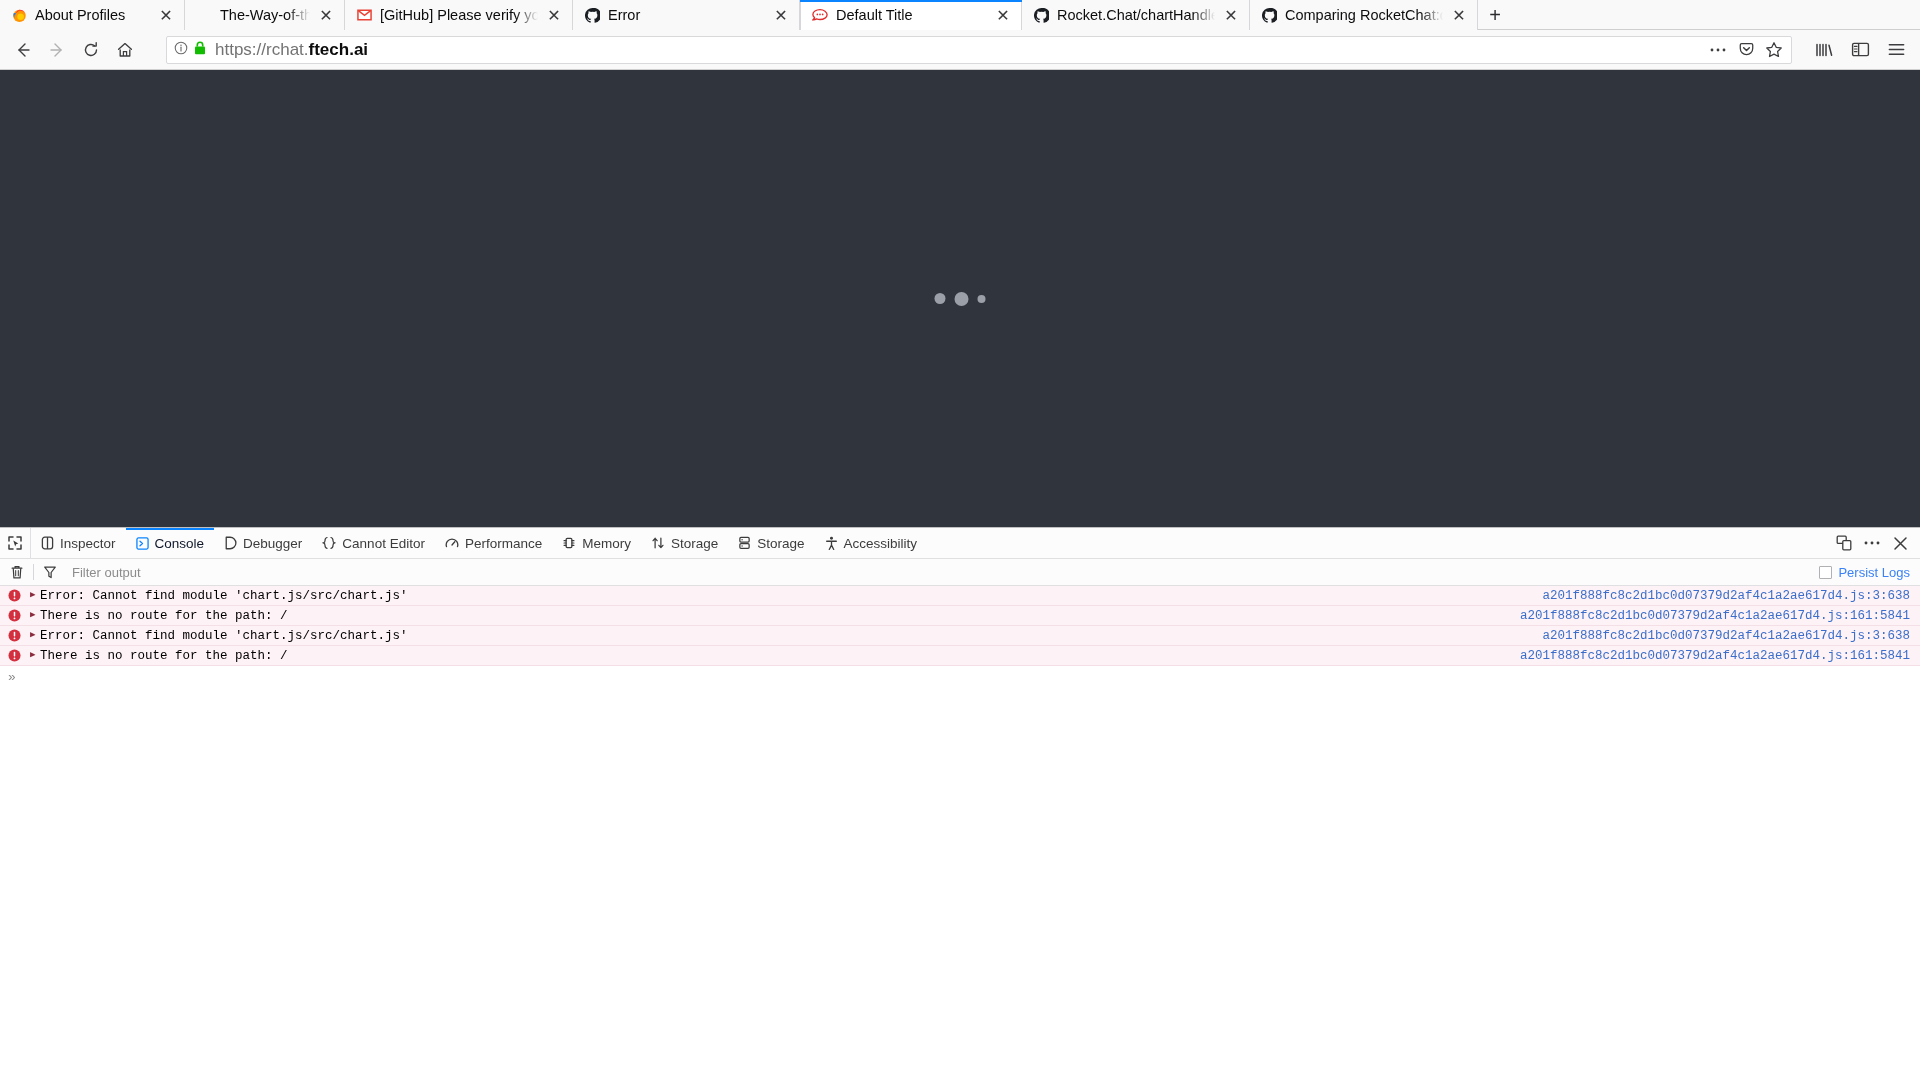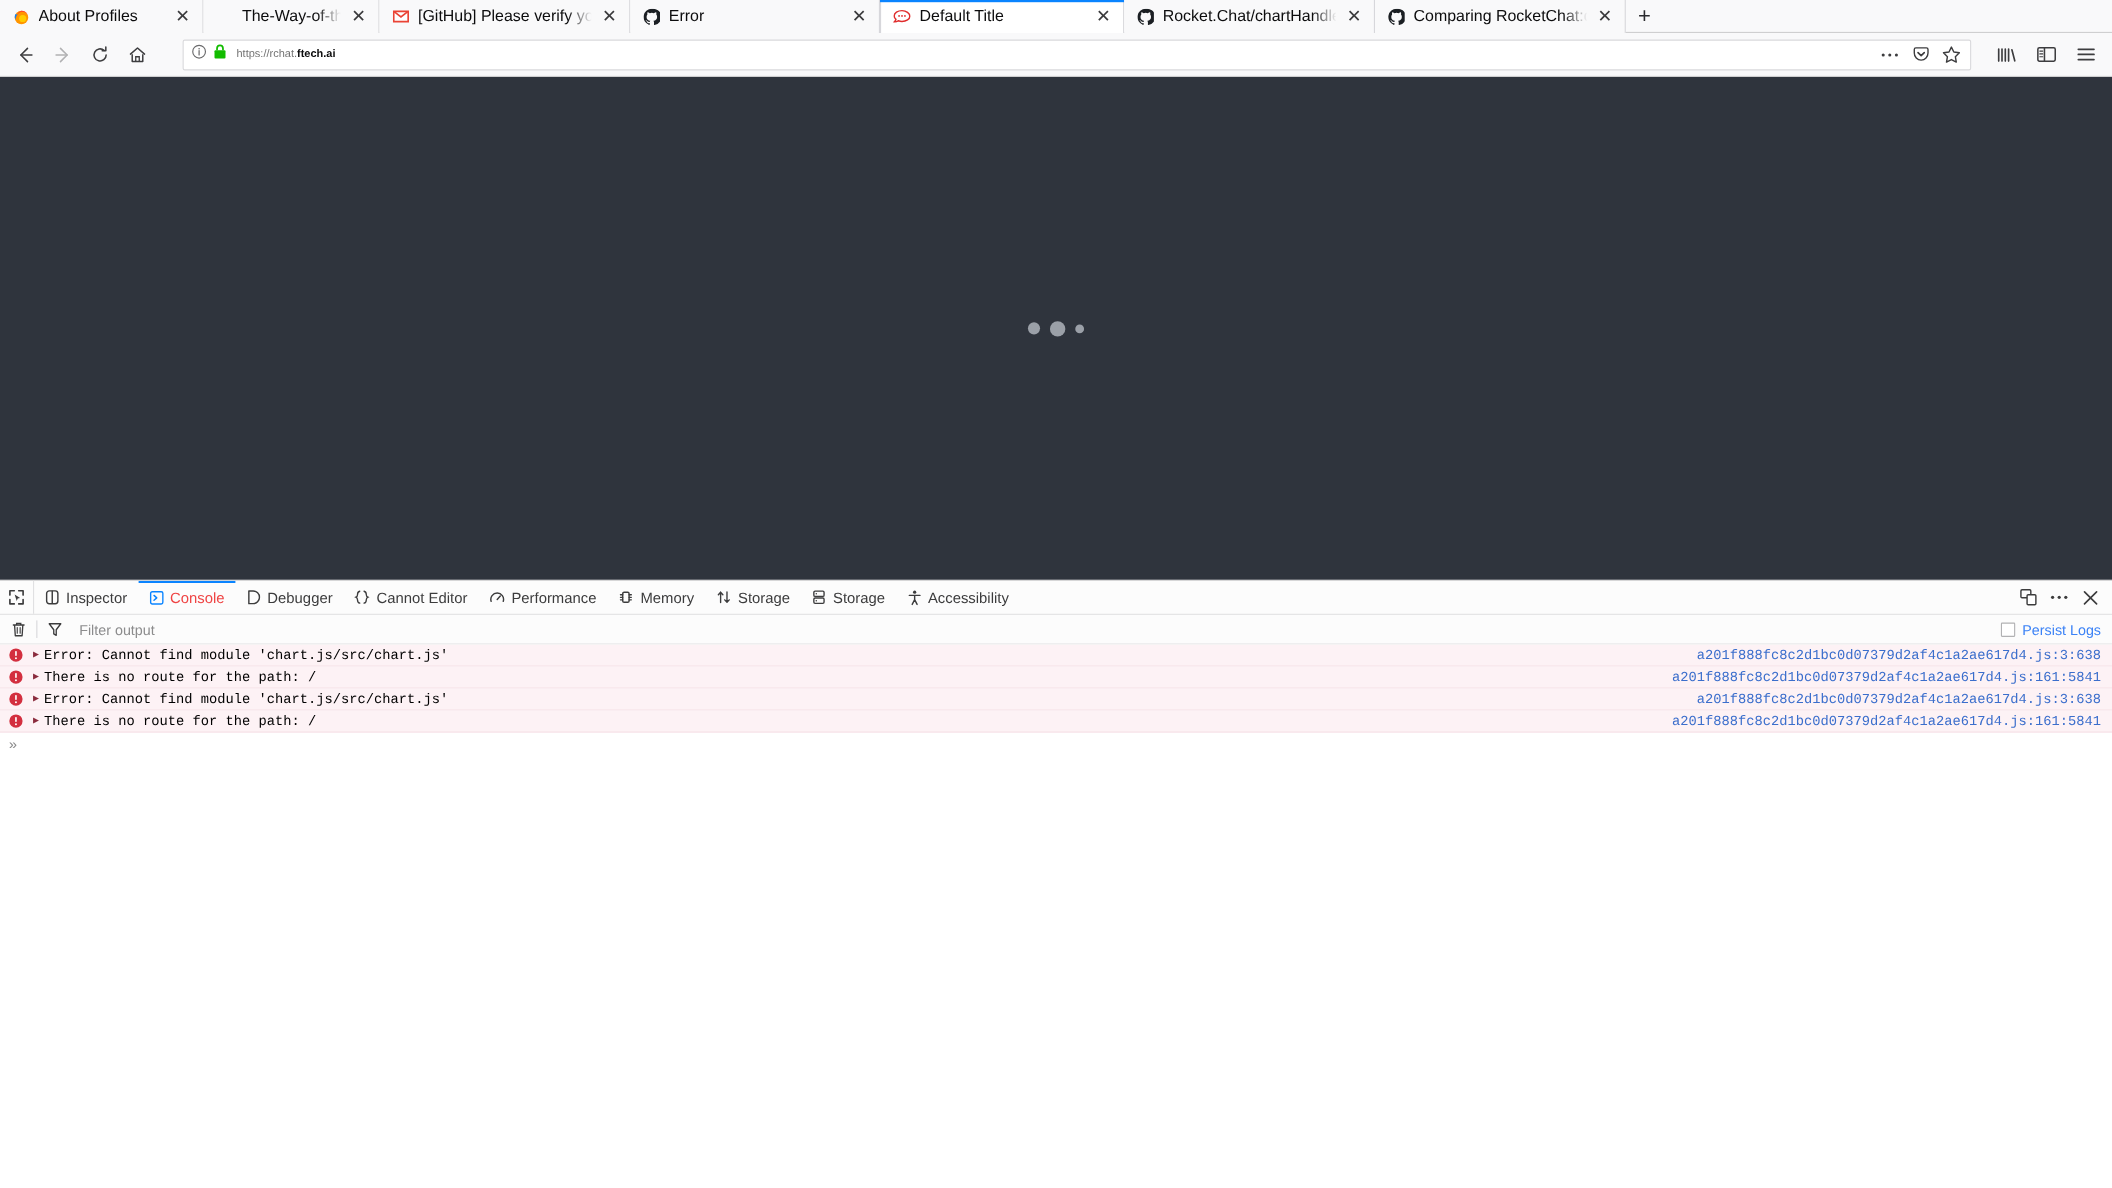--- a/index.html
+++ b/index.html
@@ -85,21 +85,21 @@
     height: 28px;
     margin: 0 6px 0 24px;
     background: #ffffff;
     border: 1px solid #d9d9dc;
     border-radius: 2px;
     display: flex; align-items: center;
     padding: 0 4px 0 7px;
   }
   .url-identity { display: flex; align-items: center; gap: 6px; margin-right: 9px; }
   .url-text {
-    flex: 1 1 auto; font-size: 10px; color: #737373;
+    flex: 1 1 auto; font-size: 17px; color: #737373;
     white-space: nowrap; overflow: hidden;
   }
   .url-text b { color: #0c0c0d; font-weight: 700; }
   .urlbar-actions { display: flex; align-items: center; gap: 2px; }
   .url-ico { width: 26px; height: 24px; display: flex; align-items: center; justify-content: center; color: #3d3d3f; }
   .toolbar-right { display: flex; align-items: center; margin-left: 8px; }
   .toolbar-right .navbtn { width: 36px; }
 
   
   .viewport {
@@ -136,21 +136,21 @@
     color: #3c3c3d; border-right: 1px solid #e0e0e2;
   }
   .dt-tabs { display: flex; align-items: stretch; flex: 1 1 auto; overflow: hidden; }
   .dt-tab {
     display: flex; align-items: center; gap: 6px;
     padding: 0 10px;
     font-size: 13.5px; color: #3c3c3d;
     position: relative;
     white-space: nowrap;
   }
-  .dt-tab.active { color: #ef4444; }
+  .dt-tab.active { color: #0f172a; }
   .dt-tab.active::before {
     content: ""; position: absolute; left: 0; right: 0; top: 0; height: 2px; background: #0a84ff;
   }
   .dt-tab .ic { display: flex; align-items: center; }
   .dt-toolbar-right { display: flex; align-items: center; padding-right: 7px; gap: 2px; }
   .dt-ico-btn { width: 26px; height: 26px; display: flex; align-items: center; justify-content: center; color: #3c3c3d; }
 
   .dt-filterbar {
     height: 27px; flex: 0 0 27px;
     display: flex; align-items: center;

